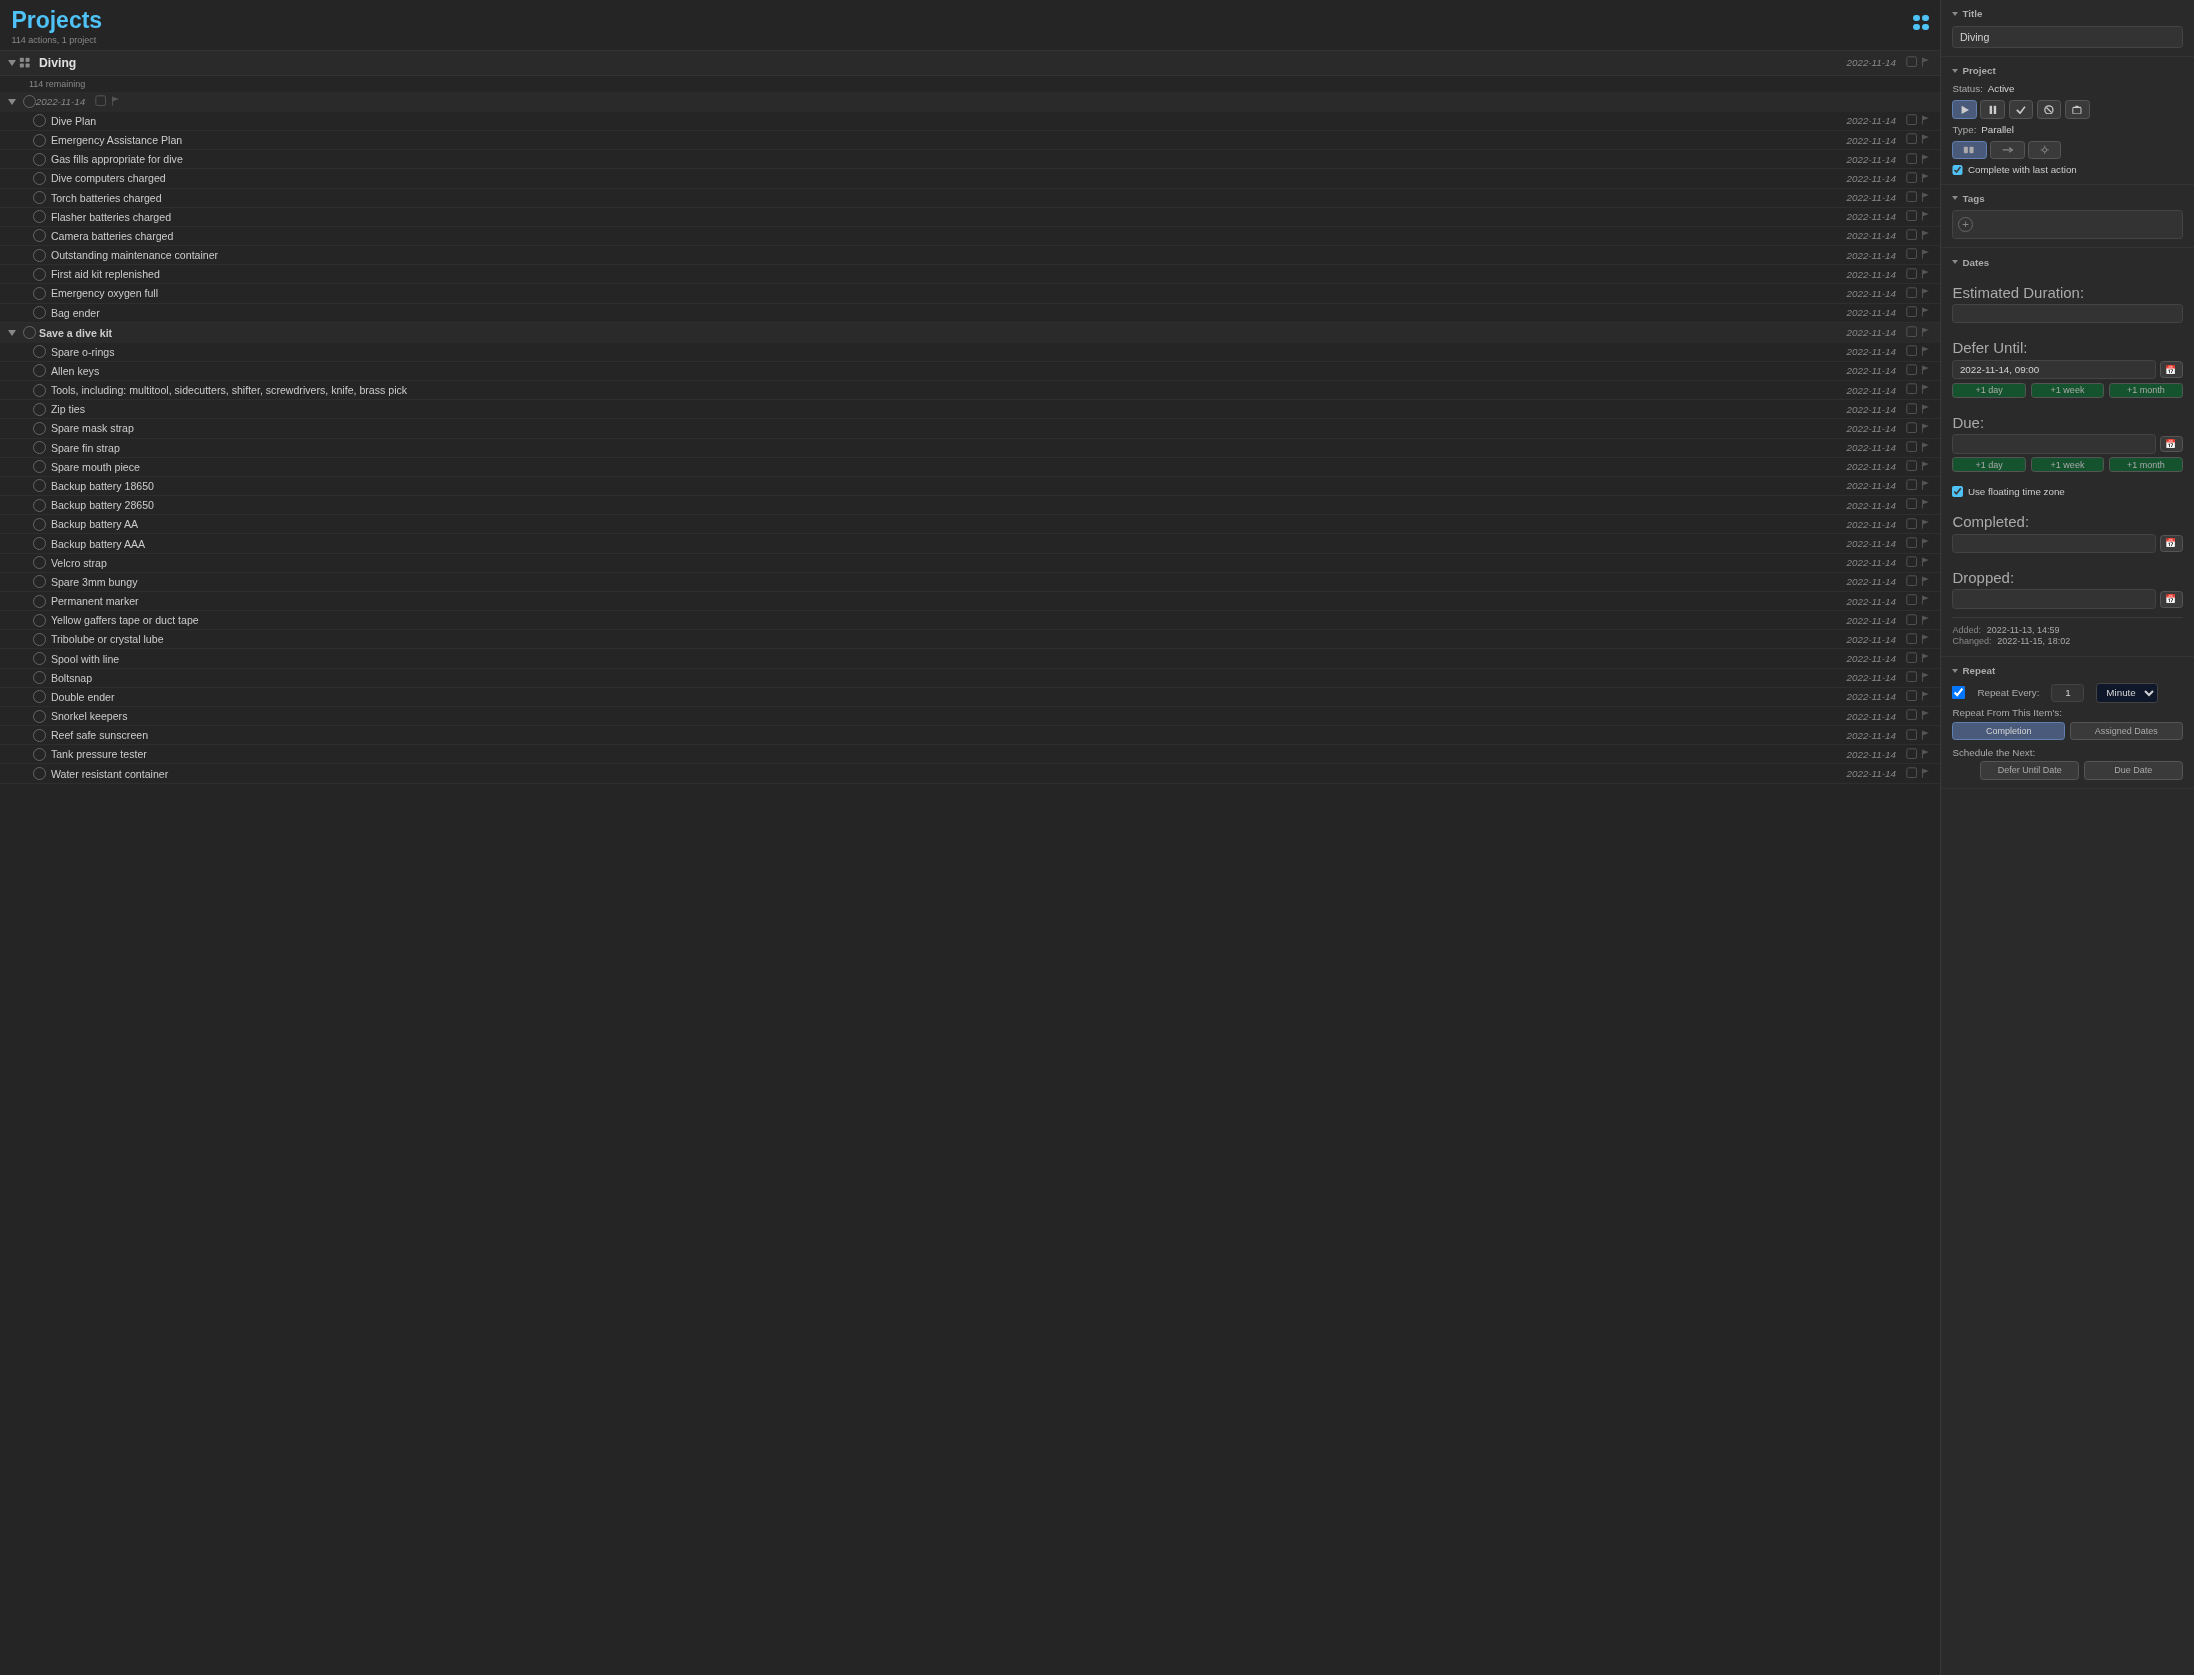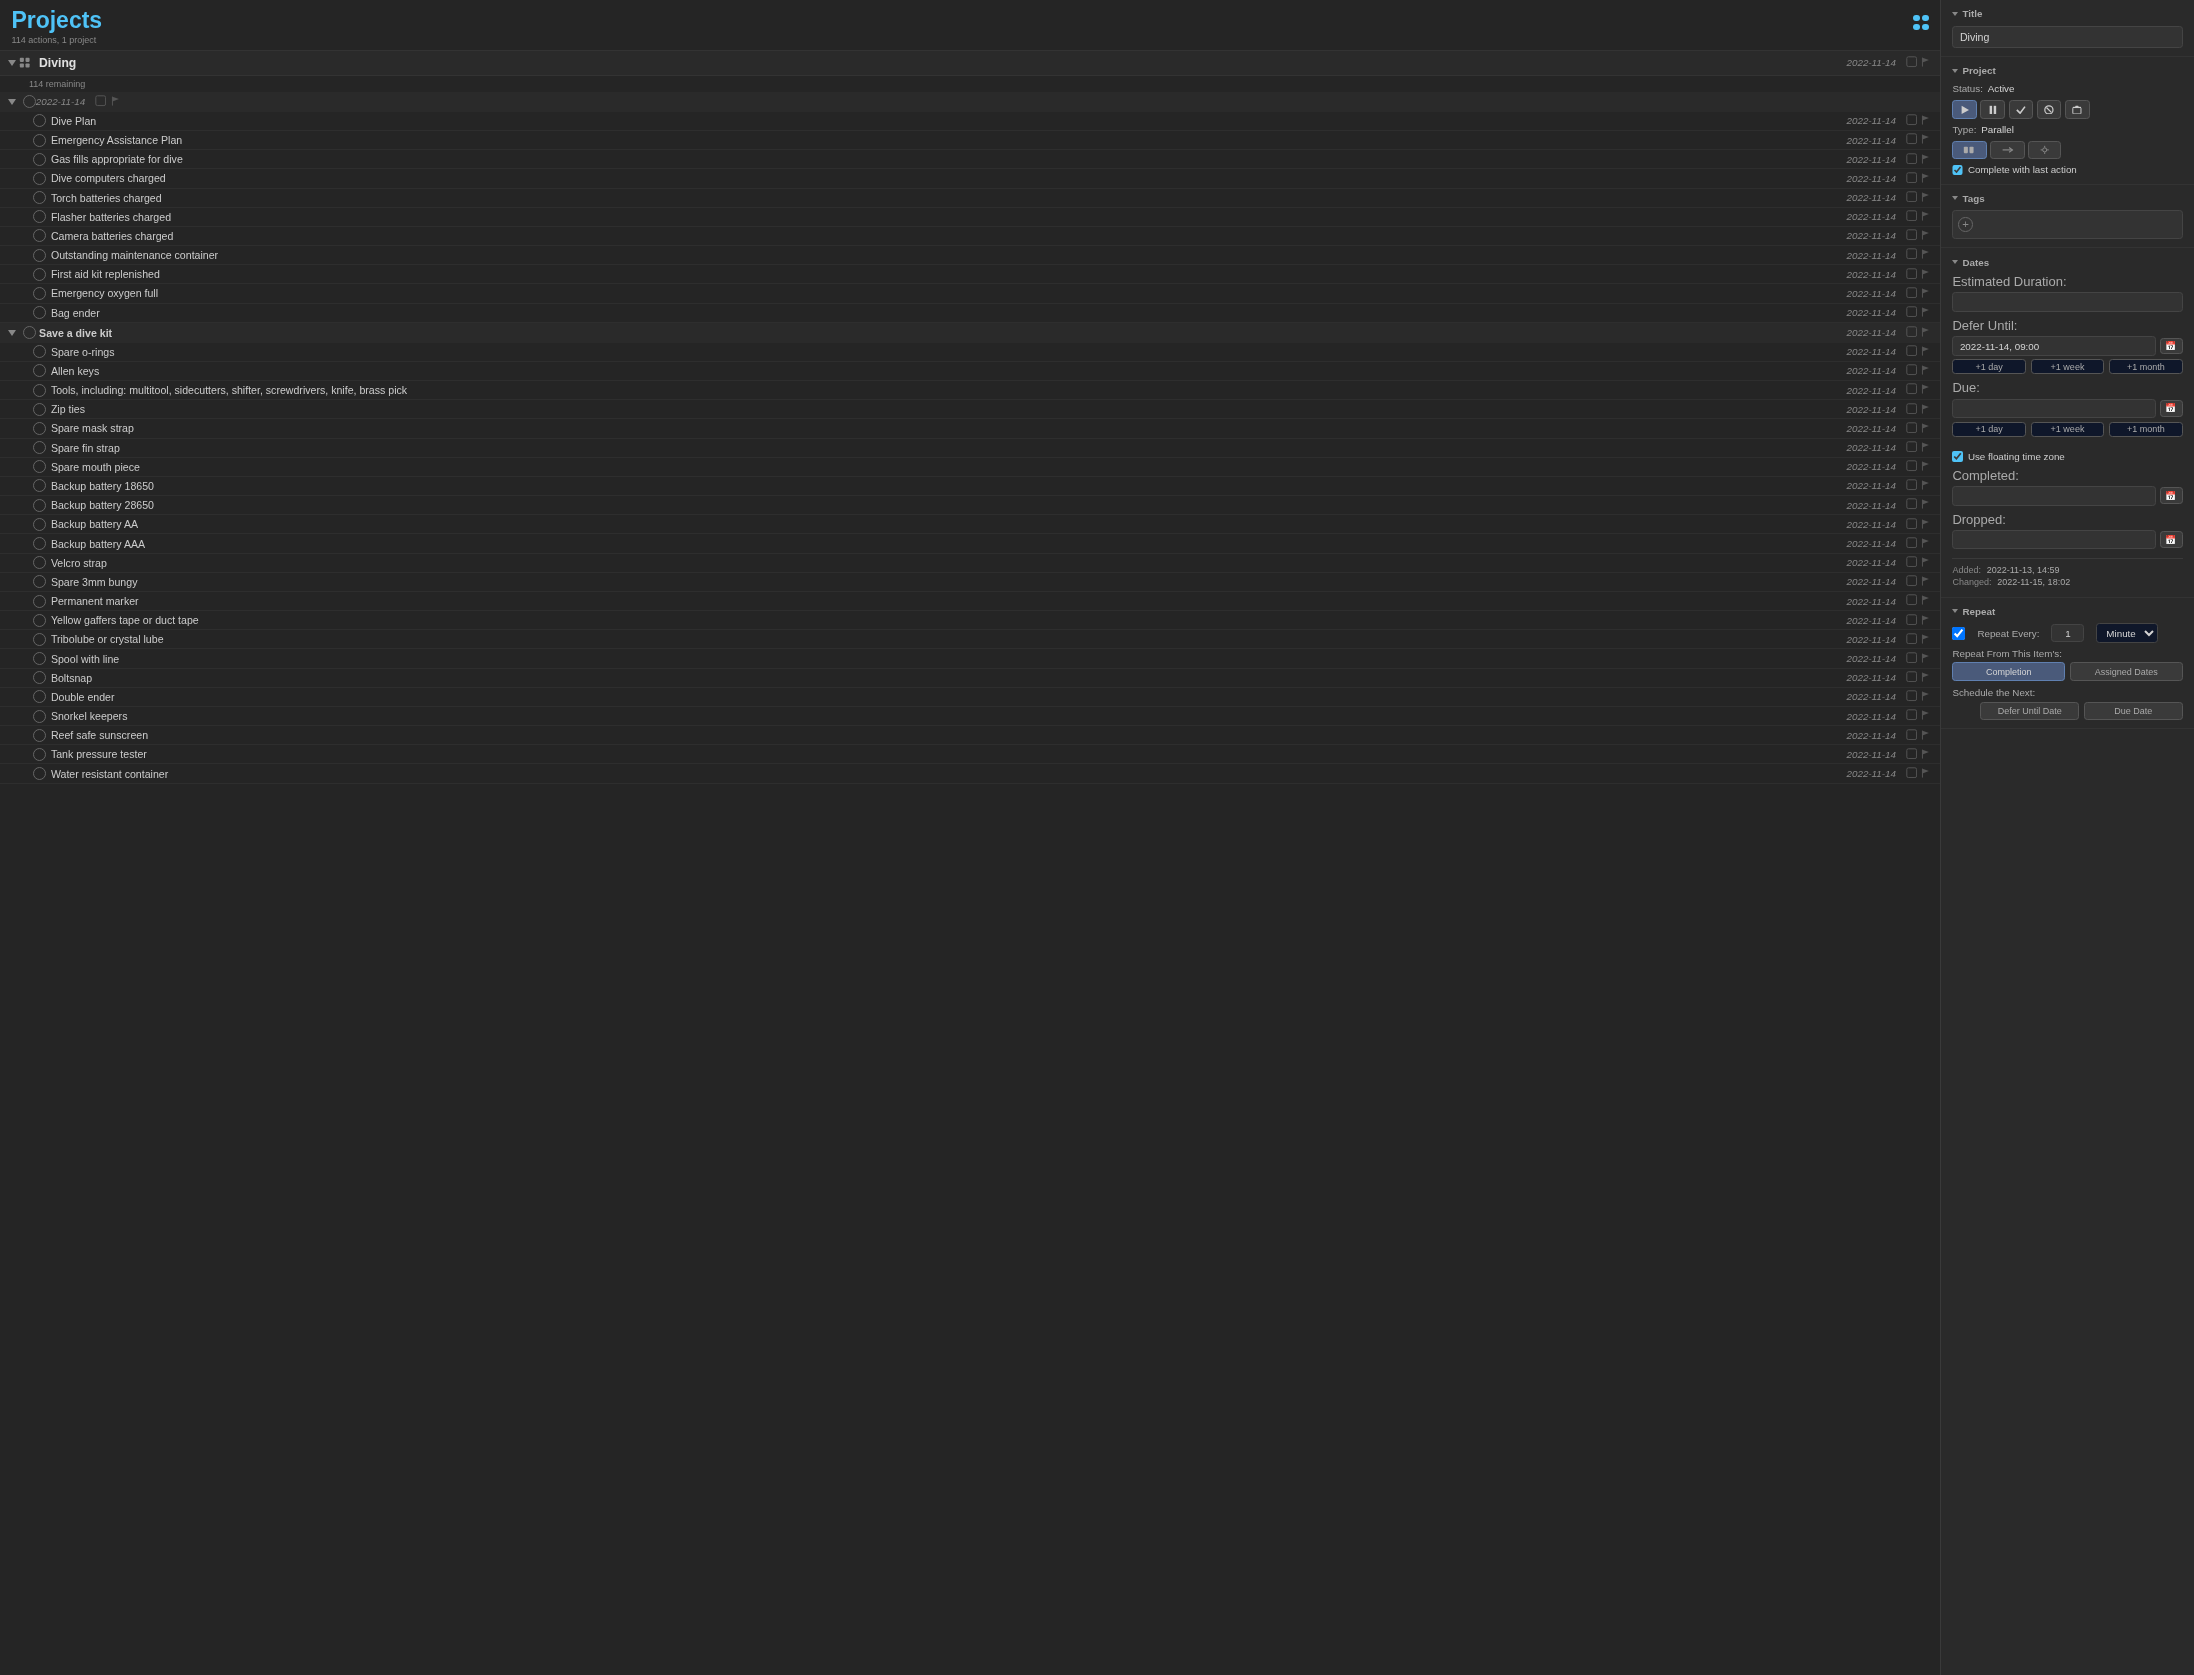--- a/index.html
+++ b/index.html
@@ -153,23 +153,23 @@
     .section-header .triangle-down {
       width: 0;
       height: 0;
       border-left: 3.3px solid transparent;
       border-right: 3.3px solid transparent;
       border-top: 4.9px solid #888;
     }
 
     .field-label {
       color: #aaa;
-      font-size: 13px;
+      font-size: 15px;
       margin-bottom: 3.3px;
-      margin-top: 6px;
+      margin-top: 16px;
     }
 
     .text-input {
       width: 100%;
       background: #333;
       border: 0.8px solid #444;
       color: #d4d4d4;
       padding: 4.1px 6.5px;
       border-radius: 3.3px;
       font-size: 10.6px;
@@ -306,21 +306,21 @@
       font-size: 9px;
     }
 
     .delta-btns {
       display: flex;
       gap: 4.9px;
       margin-top: 3.3px;
     }
 
     .delta-btn {
-      background: #0f172a;
+      background: #14532d;
       border: 0.8px solid #555;
       color: #aaa;
       padding: 1.6px 8.2px;
       border-radius: 3.3px;
       cursor: pointer;
       font-size: 9px;
       flex: 1;
       text-align: center;
     }
 

